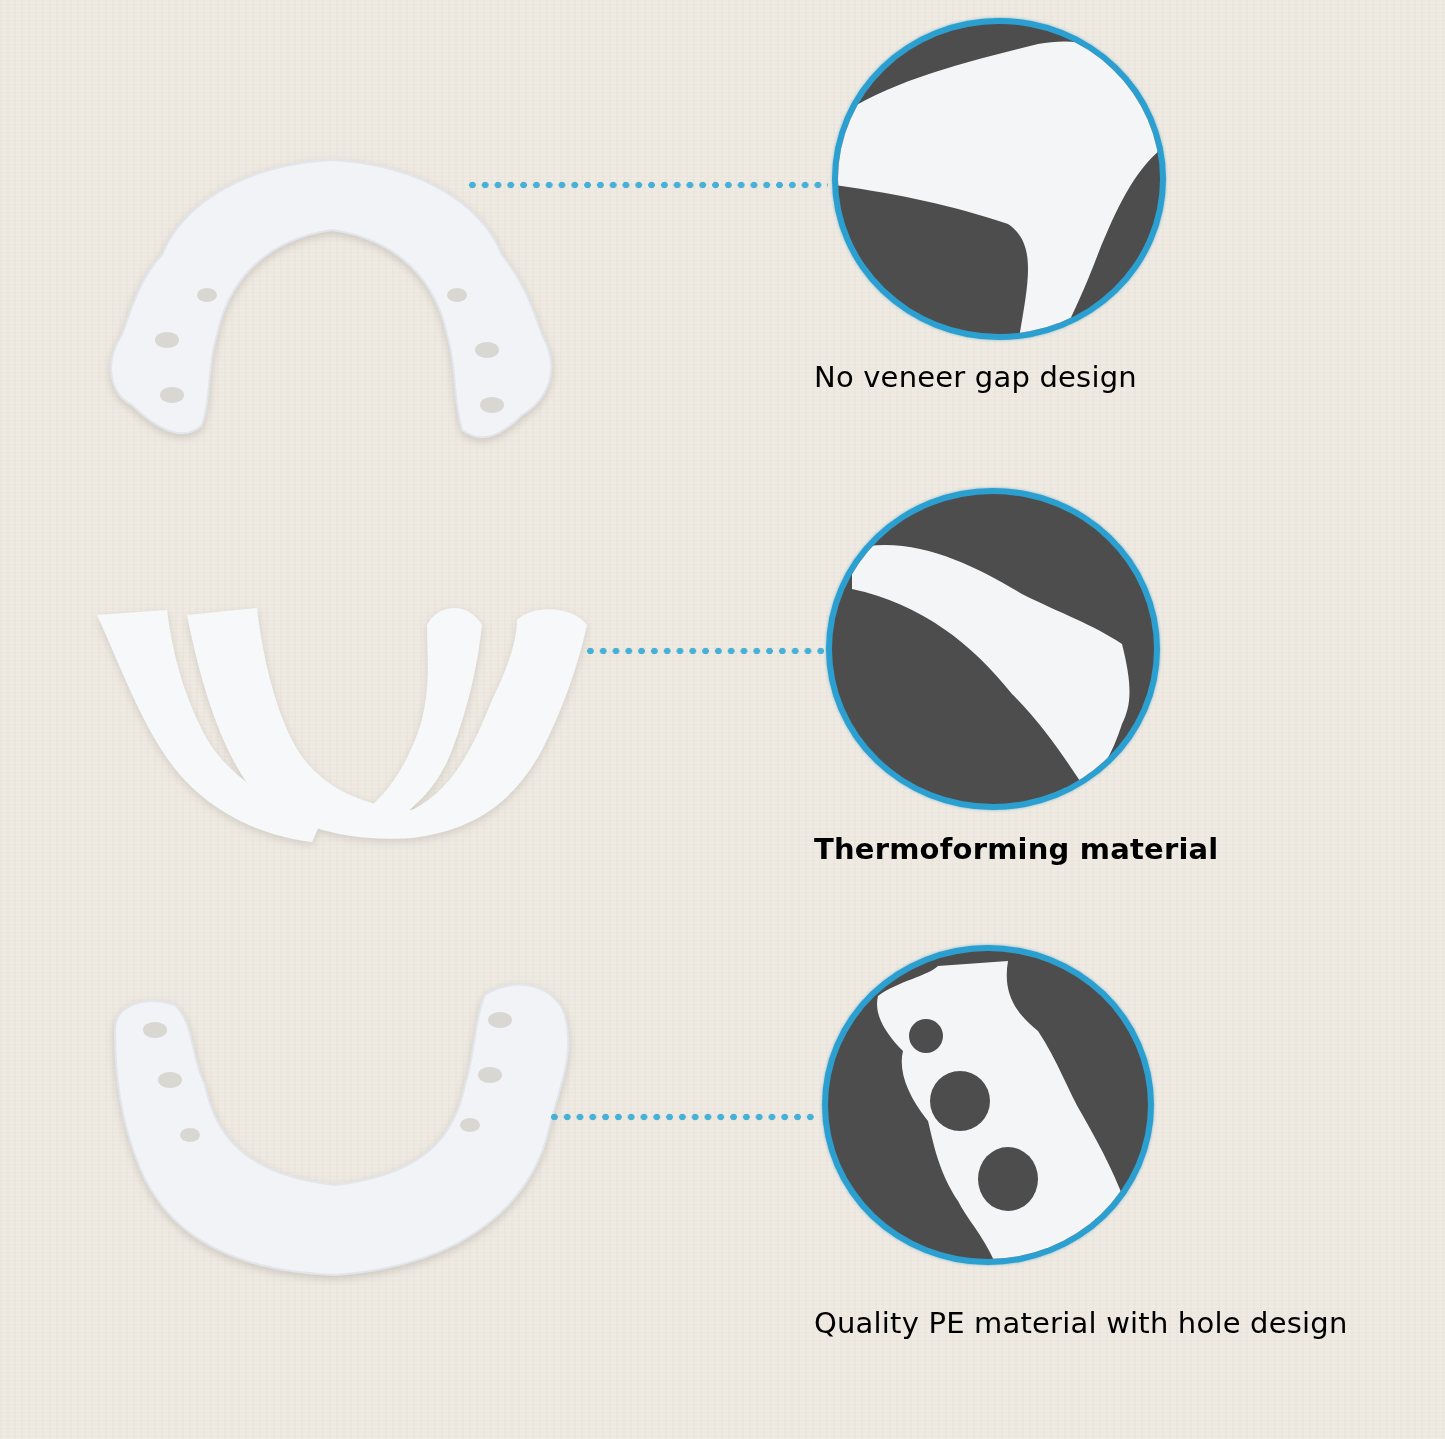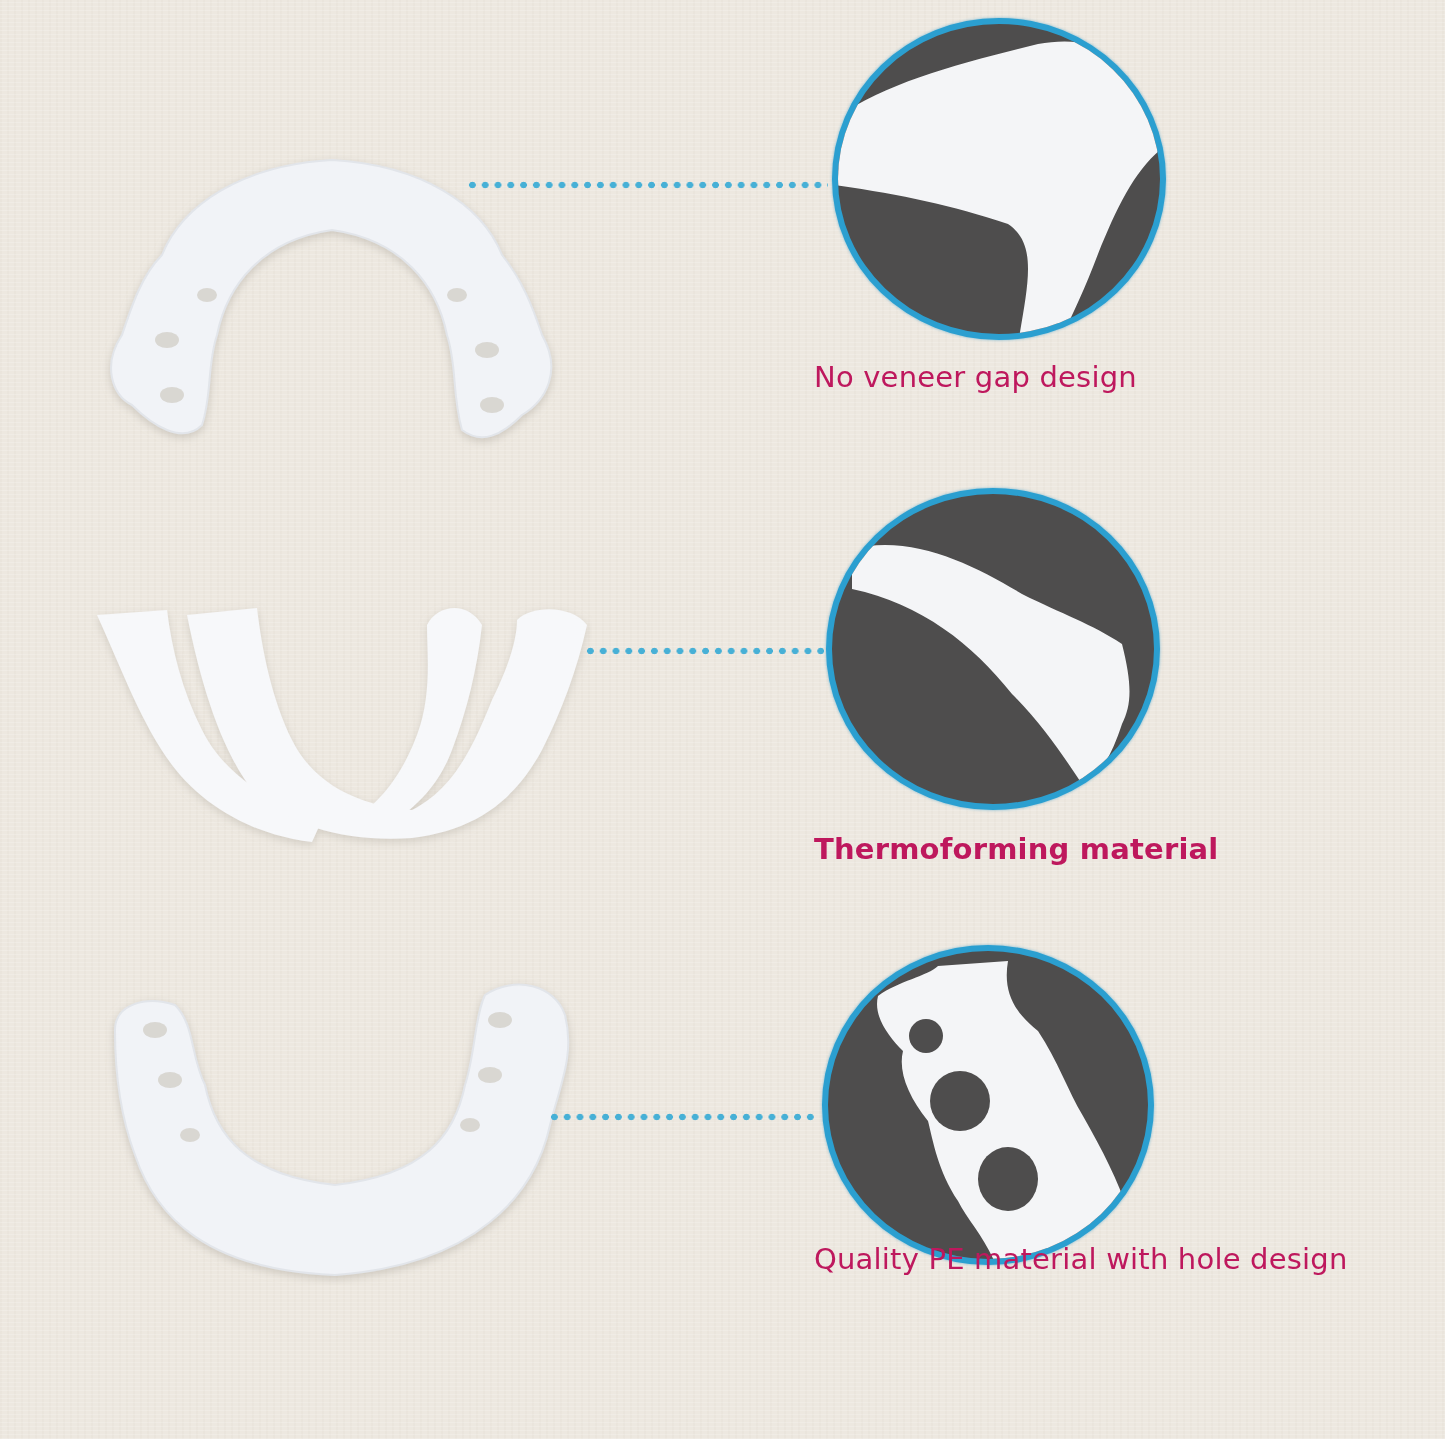--- a/index.html
+++ b/index.html
@@ -20,21 +20,21 @@
     overflow: hidden;
   }
   .circle svg { position: absolute; left: 0; top: 0; }
   .dots {
     position: absolute; height: 8px;
     background-image: radial-gradient(circle, #47b0d6 3px, transparent 3.6px);
     background-size: 12.8px 8px;
     background-repeat: repeat-x;
   }
   .label {
-    position: absolute; color: #be185d; font-size: 29px; letter-spacing: 0.2px;
+    position: absolute; color: #000000; font-size: 29px; letter-spacing: 0.2px;
     white-space: nowrap;
   }
   .product svg { display: block; }
 </style>
 </head>
 <body>
 
 <div class="abs product" style="left:92px;top:105px;width:480px;height:345px;">
   <svg width="480" height="345" viewBox="0 0 480 345">
     <defs>
@@ -108,13 +108,13 @@
 <div class="dots" style="left:548px;top:1113px;width:270px;"></div>
 <div class="circle" style="left:822px;top:945px;width:320px;height:308px;">
   <svg width="320" height="308" viewBox="0 0 320 308">
     <path d="M50 45 C70 30 100 25 110 15 L180 10 C175 40 185 60 210 80 C230 110 240 140 255 165 C275 200 290 230 300 260 L250 320 L170 320 C160 290 140 270 130 250 C110 220 105 190 100 170 C80 145 70 120 75 100 C60 85 45 65 50 45 Z" fill="#f4f5f7"></path>
     <ellipse cx="78" cy="52" rx="14" ry="12" fill="#f4f5f7"></ellipse>
     <circle cx="98" cy="85" r="17" fill="#4e4d4d"></circle>
     <circle cx="132" cy="150" r="30" fill="#4e4d4d"></circle>
     <ellipse cx="180" cy="228" rx="30" ry="32" fill="#4e4d4d"></ellipse>
   </svg>
 </div>
-<div class="label" style="left:814px;top:1242px;">Quality PE material with hole design</div>
+<div class="label" style="left:814px;top:1306px;">Quality PE material with hole design</div>
 
 </body></html>

